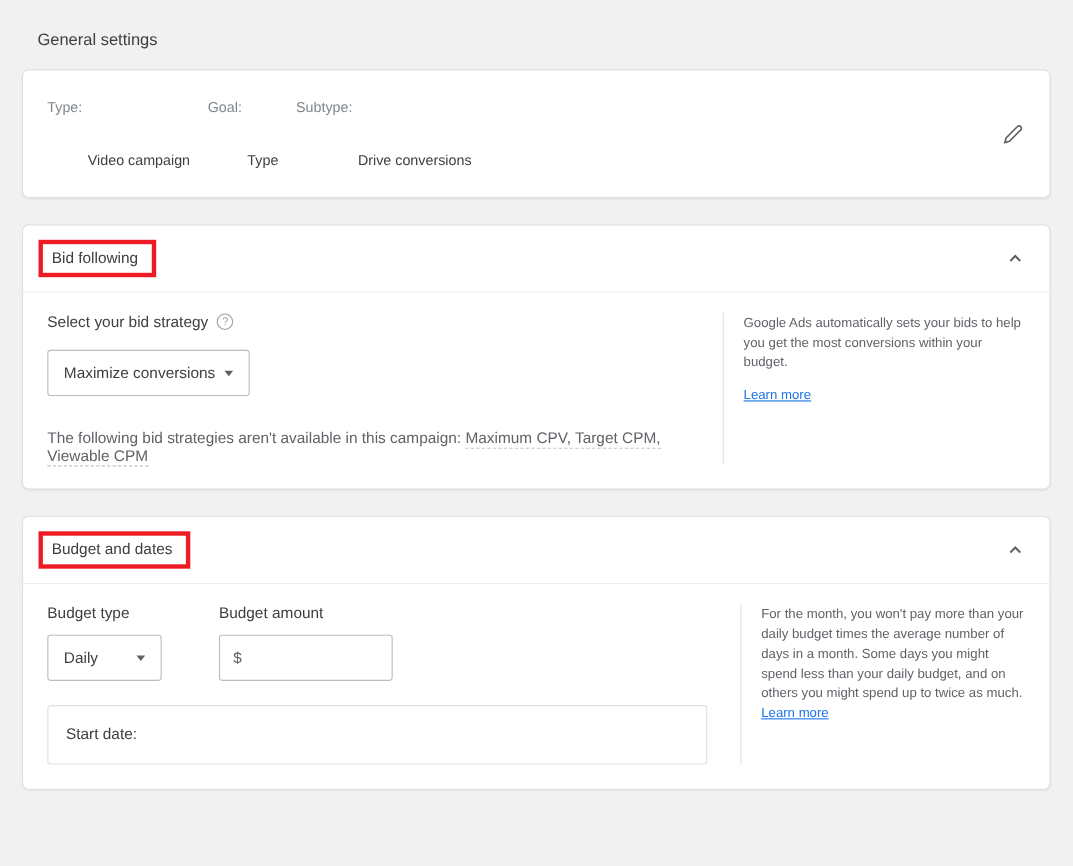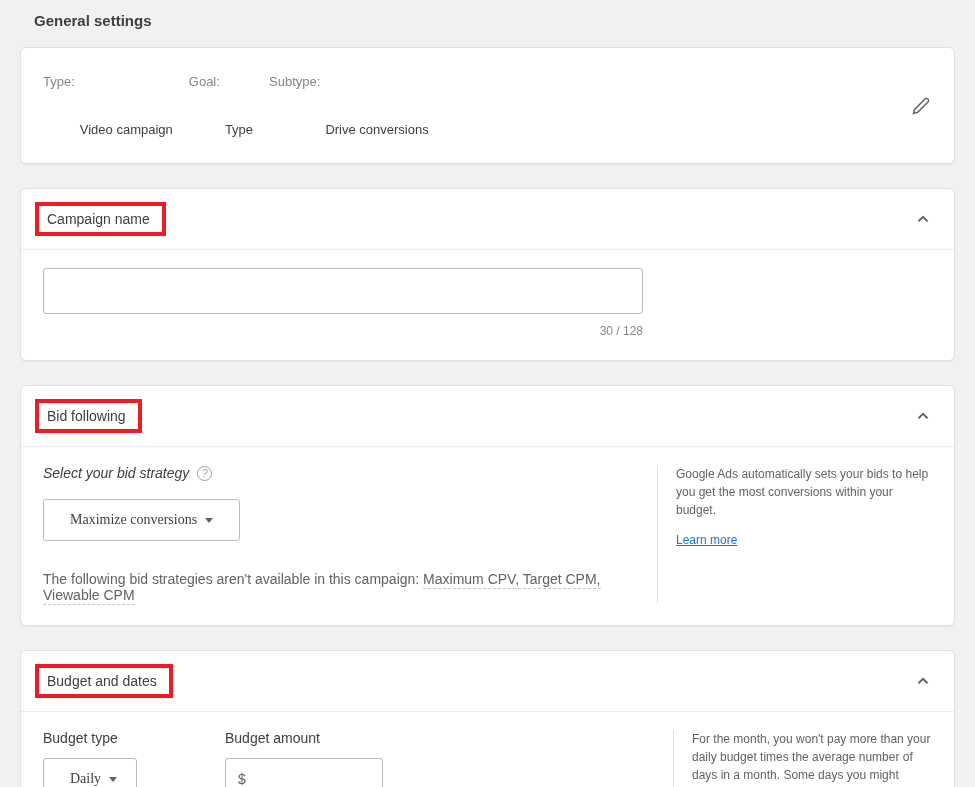--- a/index.html
+++ b/index.html
@@ -12,23 +12,23 @@
     background: #f1f1f1;
     width: 975px;
     padding: 0;
     color: #3c4043;
   }
   .page-container {
     padding: 12px 20px 20px 20px;
   }
   .page-title {
     font-size: 15px;
-    font-weight: 700;
-    color: #3c4043;
-    margin: 0 0 18px 14px;
+    font-weight: 400;
+    color: #3c4043;
+    margin: 16px 0 18px 14px;
   }
   .card {
     background: #fff;
     border: 1px solid #e0e0e0;
     border-radius: 6px;
     margin-bottom: 24px;
     box-shadow: 0 1px 2px rgba(0,0,0,0.05);
     position: relative;
   }
   .summary-card {
@@ -120,45 +120,43 @@
     color: #5f6368;
     line-height: 1.5;
   }
   .field-label {
     font-size: 14px;
     color: #3c4043;
     display: flex;
     align-items: center;
     gap: 8px;
     margin-bottom: 18px;
-    font-style: italic;
   }
   .help-icon {
     width: 15px;
     height: 15px;
     border: 1px solid #9aa0a6;
     border-radius: 50%;
     display: inline-flex;
     align-items: center;
     justify-content: center;
     font-size: 10px;
     color: #9aa0a6;
   }
   .dropdown {
     border: 1px solid #bdbdbd;
     border-radius: 3px;
-    padding: 12px 26px;
+    padding: 12px 14px;
     display: inline-flex;
     align-items: center;
     gap: 8px;
     font-size: 14px;
     color: #3c4043;
     cursor: pointer;
     background: #fff;
-    font-family: Liberation Serif, serif;
   }
   .dropdown-triangle {
     width: 0;
     height: 0;
     border-left: 4px solid transparent;
     border-right: 4px solid transparent;
     border-top: 5px solid #5f6368;
   }
   .bid-note {
     margin-top: 30px;
@@ -187,21 +185,21 @@
   .budget-right {
     width: 275px;
     border-left: 1px solid #e0e0e0;
     padding-left: 18px;
     font-size: 12px;
     color: #5f6368;
     line-height: 1.5;
   }
   .budget-fields {
     display: flex;
-    gap: 88px;
+    gap: 52px;
     margin-bottom: 22px;
   }
   .budget-field-group {
     display: flex;
     flex-direction: column;
     gap: 12px;
   }
   .field-label-plain {
     font-size: 14px;
     color: #3c4043;
@@ -231,21 +229,21 @@
     display: flex;
     justify-content: space-between;
     align-items: center;
   }
   .dates-text {
     font-size: 14px;
     color: #3c4043;
     line-height: 1.7;
   }
   .budget-dropdown {
-    width: 94px;
+    width: 104px;
     justify-content: space-between;
   }
   .learn-more-budget {
     color: #1a73e8;
     text-decoration: underline;
     font-size: 12px;
     cursor: pointer;
   }
 </style>
 </head>
@@ -267,36 +265,20 @@
       <span class="summary-label">Subtype:</span>
       <span class="summary-value">Drive conversions</span>
     </div>
     <div class="edit-icon">
       <svg width="18" height="18" viewBox="0 0 24 24" fill="none" stroke="currentColor" stroke-width="2">
         <path d="M17 3a2.85 2.85 0 1 1 4 4L7.5 20.5 2 22l1.5-5.5L17 3z"></path>
       </svg>
     </div>
   </div>
 
-  <div class="card">
-    <div class="section-header">
-      <div class="section-title-wrap">
-        <span class="section-title">Campaign name</span>
-      </div>
-      <div class="chevron">
-        <svg width="18" height="18" viewBox="0 0 24 24" fill="none" stroke="currentColor" stroke-width="2.5">
-          <polyline points="18 15 12 9 6 15"></polyline>
-        </svg>
-      </div>
-    </div>
-    <div class="section-body">
-      <input type="text" class="campaign-name-input" value="" style="">
-      <div class="char-counter">30 / 128</div>
-    </div>
-  </div>
 
   <div class="card">
     <div class="section-header">
       <div class="section-title-wrap">
         <span class="section-title">Bid following</span>
       </div>
       <div class="chevron">
         <svg width="18" height="18" viewBox="0 0 24 24" fill="none" stroke="currentColor" stroke-width="2.5">
           <polyline points="18 15 12 9 6 15"></polyline>
         </svg>

